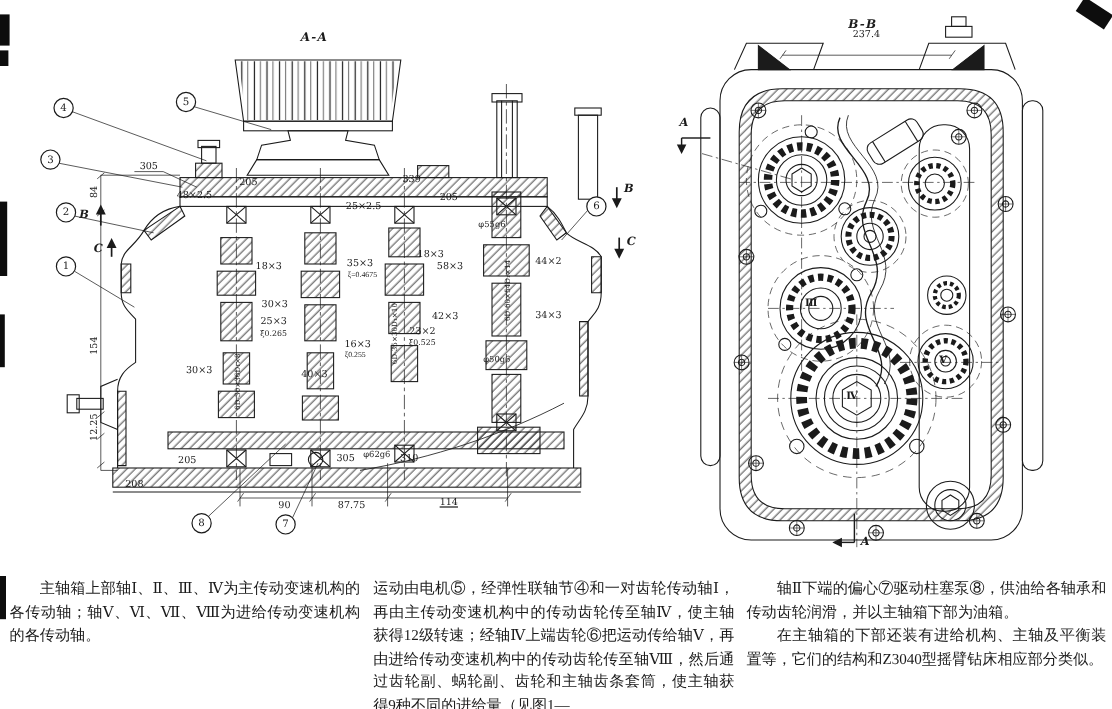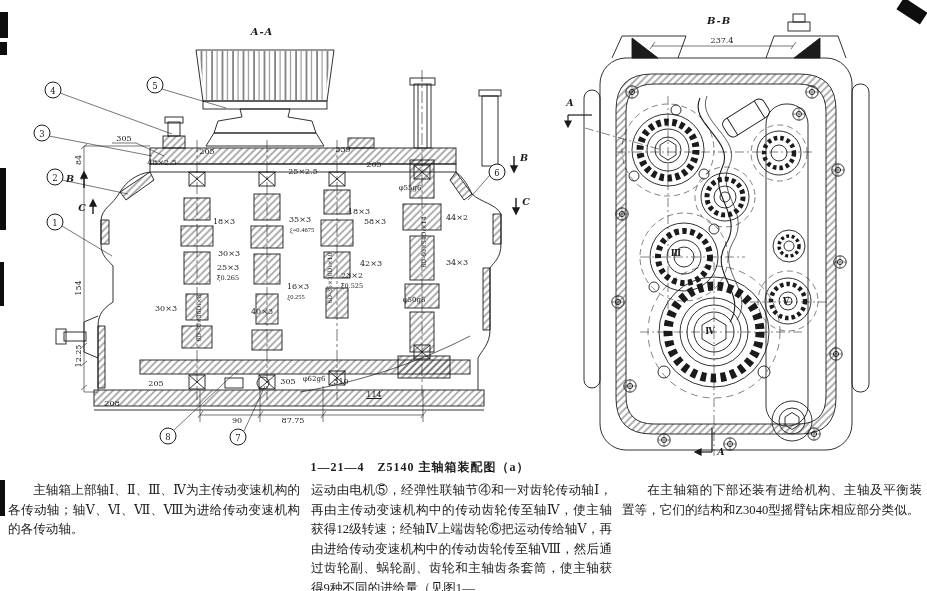--- a/index.html
+++ b/index.html
@@ -357,59 +357,59 @@
       <div class="lbl" style="left: 457px; top: 263px;">34×3</div>
       <div class="lbl" style="left: 410px; top: 188px; font-size: 7px;">φ55g6</div>
       <div class="lbl" style="left: 414px; top: 300px; font-size: 7px;">φ50g6</div>
       <div class="lbl" style="left: 314px; top: 379px; font-size: 7px;">φ62g6</div>
       <div class="lbl" style="left: 288px; top: 382px;">305</div>
       <div class="lbl" style="left: 341px; top: 382px;">310</div>
       <div class="lbl" style="left: 156px; top: 384px;">205</div>
       <div class="lbl" style="left: 112px; top: 404px;">208</div>
       <div class="lbl" style="left: 237px; top: 421px;">90</div>
       <div class="lbl" style="left: 293px; top: 421px;">87.75</div>
-      <div class="lbl" style="left: 374px; top: 395px; text-decoration: underline;">114</div>
+      <div class="lbl" style="left: 374px; top: 419px; text-decoration: underline;">114</div>
       <div class="lbl" style="left: 79px; top: 160px; transform: translate(-50%, -50%) rotate(-90deg);">84</div>
       <div class="lbl" style="left: 79px; top: 288px; transform: translate(-50%, -50%) rotate(-90deg);">154</div>
       <div class="lbl" style="left: 79px; top: 356px; transform: translate(-50%, -50%) rotate(-90deg);">12.25</div>
       <div class="lbl" style="left: 199px; top: 318px; transform: translate(-50%, -50%) rotate(-90deg); font-size: 6px;">6D-30×36D₁×8</div>
       <div class="lbl" style="left: 330px; top: 278px; transform: translate(-50%, -50%) rotate(-90deg); font-size: 6px;">6D-35×30D₁×10</div>
       <div class="lbl" style="left: 424px; top: 242px; transform: translate(-50%, -50%) rotate(-90deg); font-size: 6px;">6D-60×54D₁×14</div>
       <div class="lbl sm" style="left: 70px; top: 179px;">B</div>
       <div class="lbl sm" style="left: 82px; top: 208px;">C</div>
       <div class="lbl sm" style="left: 524px; top: 158px;">B</div>
       <div class="lbl sm" style="left: 526px; top: 202px;">C</div>
-      <div class="lbl" style="left: 722px; top: 41px;">237.4</div>
+      <div class="lbl" style="left: 722px; top: 29px;">237.4</div>
       <div class="lbl shaft" style="left: 676px; top: 253px;">Ⅲ</div>
       <div class="lbl shaft" style="left: 710px; top: 331px;">Ⅳ</div>
       <div class="lbl shaft" style="left: 786px; top: 301px;">Ⅴ</div>
       <div class="lbl sm" style="left: 570px; top: 103px;">A</div>
       <div class="lbl sm" style="left: 721px; top: 452px;">A</div>
     </div>
 
 <div class="layer">
 
 <div class="balloon" style="left: 53px; top: 90px;">4</div>
       <div class="balloon" style="left: 155px; top: 85px;">5</div>
       <div class="balloon" style="left: 42px; top: 133px;">3</div>
       <div class="balloon" style="left: 55px; top: 177px;">2</div>
       <div class="balloon" style="left: 55px; top: 222px;">1</div>
       <div class="balloon" style="left: 497px; top: 172px;">6</div>
       <div class="balloon" style="left: 168px; top: 436px;">8</div>
       <div class="balloon" style="left: 238px; top: 437px;">7</div>
     </div>
 
-<div class="caption">1—21—4　Z5140 主轴箱装配图（a）</div>
 
 <div class="col" id="col1">
 
       <p class="para indent">主轴箱上部轴Ⅰ、Ⅱ、Ⅲ、Ⅳ为主传动变速机构的各传动轴；轴Ⅴ、Ⅵ、Ⅶ、Ⅷ为进给传动变速机构的各传动轴。</p>
     </div>
 <div class="col" id="col2">
 
 <p class="para">运动由电机⑤，经弹性联轴节④和一对齿轮传动轴Ⅰ，再由主传动变速机构中的传动齿轮传至轴Ⅳ，使主轴获得12级转速；经轴Ⅳ上端齿轮⑥把运动传给轴Ⅴ，再由进给传动变速机构中的传动齿轮传至轴Ⅷ，然后通过齿轮副、蜗轮副、齿轮和主轴齿条套筒，使主轴获得9种不同的进给量（见图1—</p>
     </div>
 <div class="col" id="col3">
 
+      <p class="para indent">轴Ⅱ下端的偏心⑦驱动柱塞泵⑧，供油给各轴承和传动齿轮润滑，并以主轴箱下部为油箱。</p>
       <p class="para indent">在主轴箱的下部还装有进给机构、主轴及平衡装置等，它们的结构和Z3040型摇臂钻床相应部分类似。</p>
     </div>
 
 </div>
 
 </body></html>

